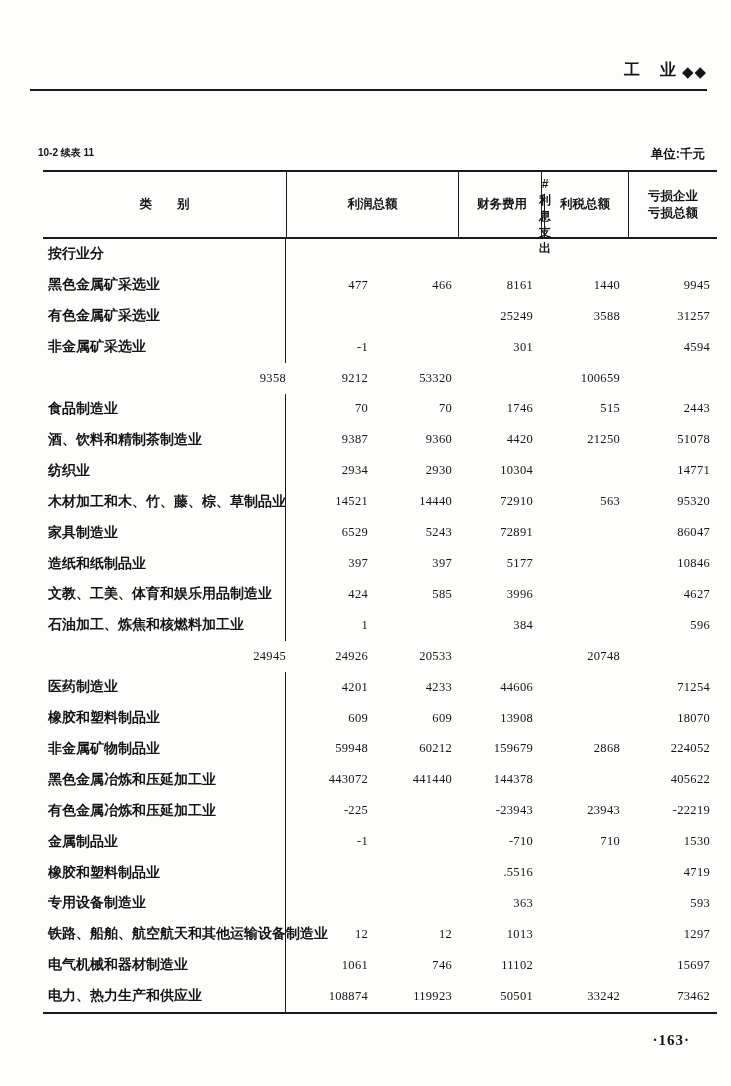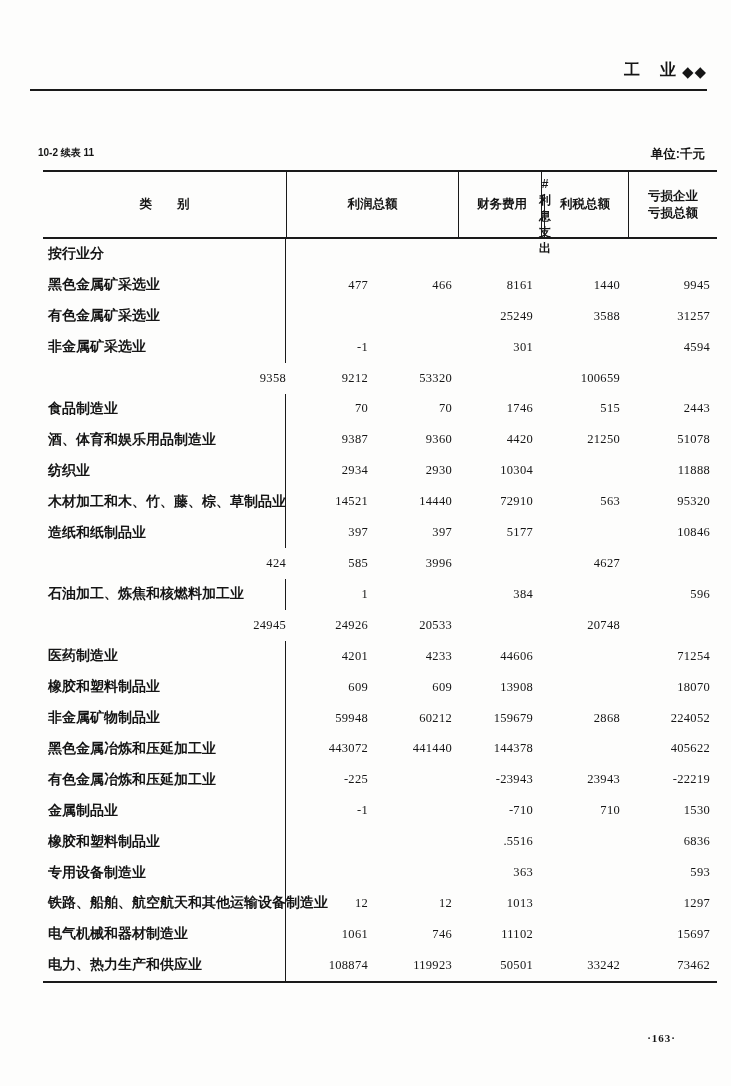--- a/index.html
+++ b/index.html
@@ -82,22 +82,22 @@
     border-right:1px solid #1a1a1a;
     height:100%;
     display:flex; align-items:center;
     white-space:nowrap;
   }
   .cell.num { text-align:right; letter-spacing:0.3px; }
   .th, .caption-left, .caption-right, .running-title {
     font-family:"Liberation Sans","DejaVu Sans",sans-serif;
   }
   .page-number {
-    position:absolute; top:1032px; right:55px;
-    font-weight:bold; font-size:11px; letter-spacing:1px;
+    position:absolute; top:1032px; right:41px;
+    font-weight:bold; font-size:15px; letter-spacing:1px;
   }
 </style>
 </head>
 <body>
 
 <div class="page">
 
   <div class="running-header">
     <span class="running-title">工　业</span>
     <span class="running-marks">◆◆</span>
@@ -172,57 +172,66 @@
   <div class="row">
     <div class="cell label">食品制造业</div>
     <div class="cell num">70</div>
     <div class="cell num">70</div>
     <div class="cell num">1746</div>
     <div class="cell num">515</div>
     <div class="cell num">2443</div>
   </div>
 
   <div class="row">
-    <div class="cell label">酒、体育和娱乐用品制造业</div>
+    <div class="cell label">酒、饮料和精制茶制造业</div>
     <div class="cell num">9387</div>
     <div class="cell num">9360</div>
     <div class="cell num">4420</div>
     <div class="cell num">21250</div>
     <div class="cell num">51078</div>
   </div>
 
   <div class="row">
     <div class="cell label">纺织业</div>
     <div class="cell num">2934</div>
     <div class="cell num">2930</div>
     <div class="cell num">10304</div>
     <div class="cell num"></div>
-    <div class="cell num">11888</div>
+    <div class="cell num">14771</div>
   </div>
 
   <div class="row">
     <div class="cell label">木材加工和木、竹、藤、棕、草制品业</div>
     <div class="cell num">14521</div>
     <div class="cell num">14440</div>
     <div class="cell num">72910</div>
     <div class="cell num">563</div>
     <div class="cell num">95320</div>
   </div>
 
+  <div class="row">
+    <div class="cell label">家具制造业</div>
+    <div class="cell num">6529</div>
+    <div class="cell num">5243</div>
+    <div class="cell num">72891</div>
+    <div class="cell num"></div>
+    <div class="cell num">86047</div>
+  </div>
 
   <div class="row">
     <div class="cell label">造纸和纸制品业</div>
     <div class="cell num">397</div>
     <div class="cell num">397</div>
     <div class="cell num">5177</div>
     <div class="cell num"></div>
     <div class="cell num">10846</div>
   </div>
 
   <div class="row">
+    <div class="cell label">文教、工美、体育和娱乐用品制造业</div>
     <div class="cell num">424</div>
     <div class="cell num">585</div>
     <div class="cell num">3996</div>
     <div class="cell num"></div>
     <div class="cell num">4627</div>
   </div>
 
   <div class="row">
     <div class="cell label">石油加工、炼焦和核燃料加工业</div>
     <div class="cell num">1</div>
@@ -293,21 +302,21 @@
     <div class="cell num">710</div>
     <div class="cell num">1530</div>
   </div>
 
   <div class="row">
     <div class="cell label">橡胶和塑料制品业</div>
     <div class="cell num"></div>
     <div class="cell num"></div>
     <div class="cell num">.5516</div>
     <div class="cell num"></div>
-    <div class="cell num">6836</div>
+    <div class="cell num">4719</div>
   </div>
 
   <div class="row">
     <div class="cell label">专用设备制造业</div>
     <div class="cell num"></div>
     <div class="cell num"></div>
     <div class="cell num">363</div>
     <div class="cell num"></div>
     <div class="cell num">593</div>
   </div>

